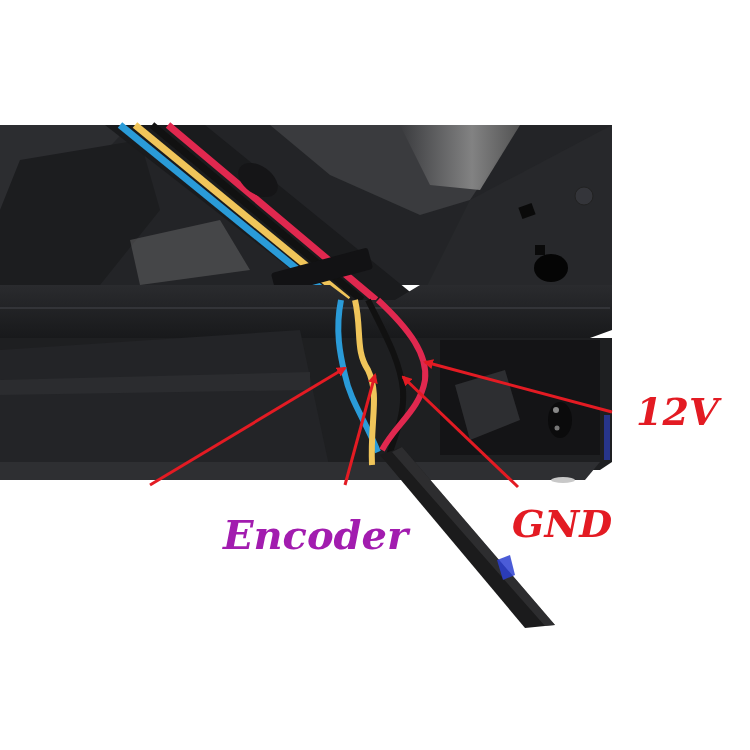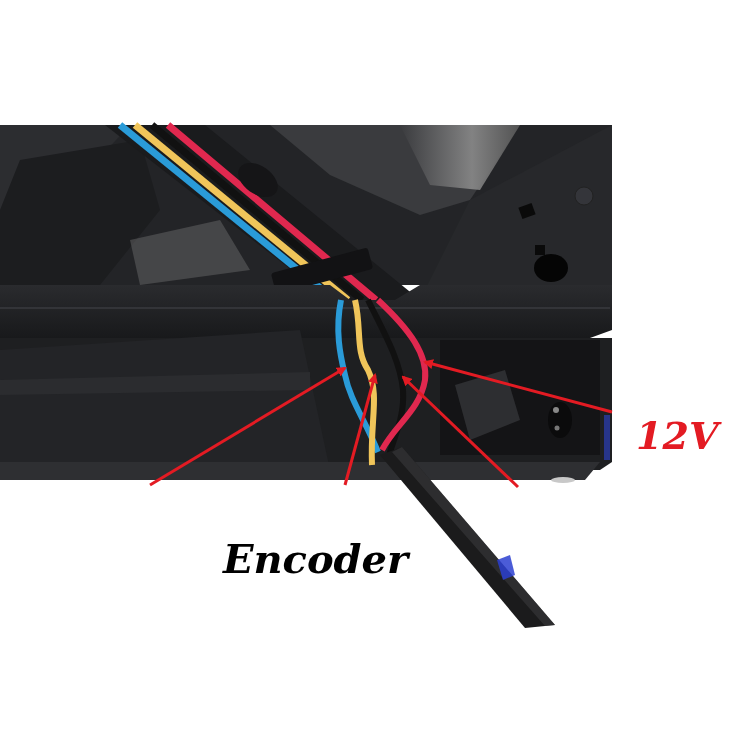--- a/index.html
+++ b/index.html
@@ -6,24 +6,23 @@
     body { width: 750px; height: 750px; position: relative; overflow: hidden; font-family: "DejaVu Serif", serif; }
     #stage { position: absolute; left: 0; top: 0; width: 750px; height: 750px; }
     .label {
       position: absolute;
       font-family: "DejaVu Serif", "Liberation Serif", serif;
       font-weight: bold;
       font-style: italic;
       white-space: nowrap;
       line-height: 1;
       letter-spacing: 0px;
-      margin-top: 24px;
     }
     #label-pwm { left: 66px; top: 496px; font-size: 38px; color: #0a0a0a; }
-    #label-encoder { left: 223px; top: 515px; font-size: 40px; color: #000000; }
+    #label-encoder { left: 223px; top: 515px; font-size: 40px; color: #a21caf; }
     #label-gnd { left: 512px; top: 505px; font-size: 38px; color: #e31b23; }
     #label-12v { left: 636px; top: 393px; font-size: 38px; color: #e31b23; }
   </style>
 </head>
 <body>
 
 <div id="stage">
   <svg width="750" height="750" viewBox="0 0 750 750">
     <defs>
       <linearGradient id="bodyGrad" x1="0" y1="0" x2="0" y2="1">
@@ -107,14 +106,15 @@
 
     <g>
       <line x1="150" y1="485" x2="345" y2="368" stroke="#e31b23" stroke-width="3" marker-end="url(#arrowHead)"></line>
       <line x1="345" y1="485" x2="375" y2="375" stroke="#e31b23" stroke-width="3" marker-end="url(#arrowHead)"></line>
       <line x1="518" y1="487" x2="403" y2="377" stroke="#e31b23" stroke-width="3" marker-end="url(#arrowHead)"></line>
       <line x1="612" y1="412" x2="425" y2="362" stroke="#e31b23" stroke-width="3" marker-end="url(#arrowHead)"></line>
     </g>
   </svg>
 
   <div id="label-encoder" class="label">Encoder</div>
+  <div id="label-gnd" class="label">GND</div>
   <div id="label-12v" class="label">12V</div>
 </div>
 
 </body></html>

